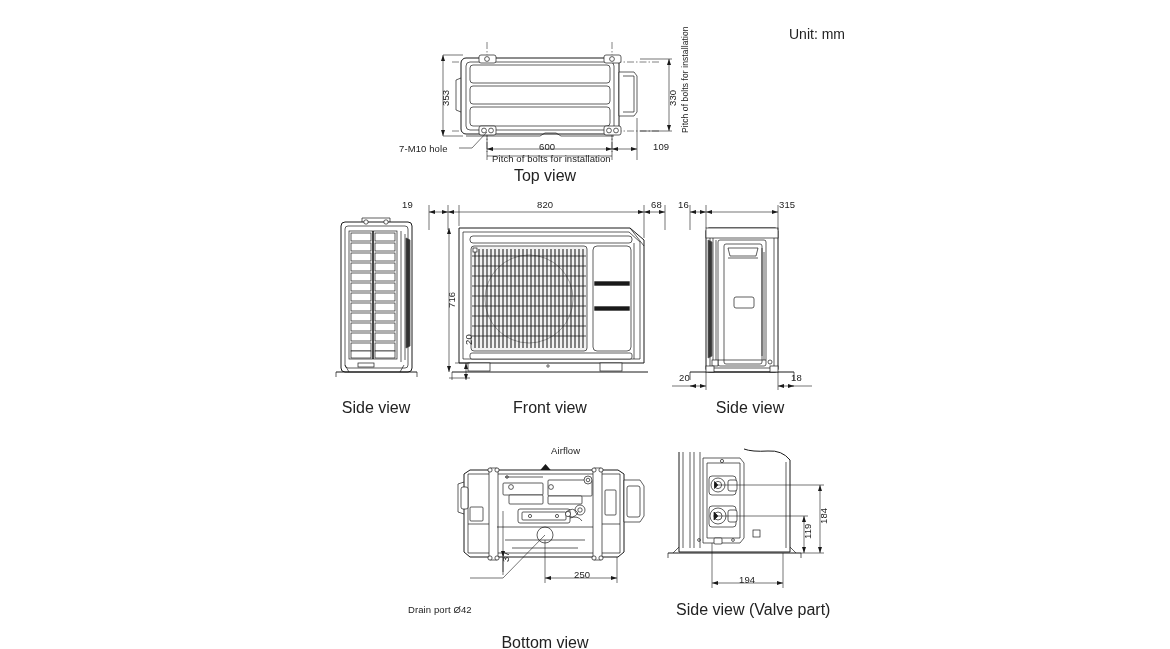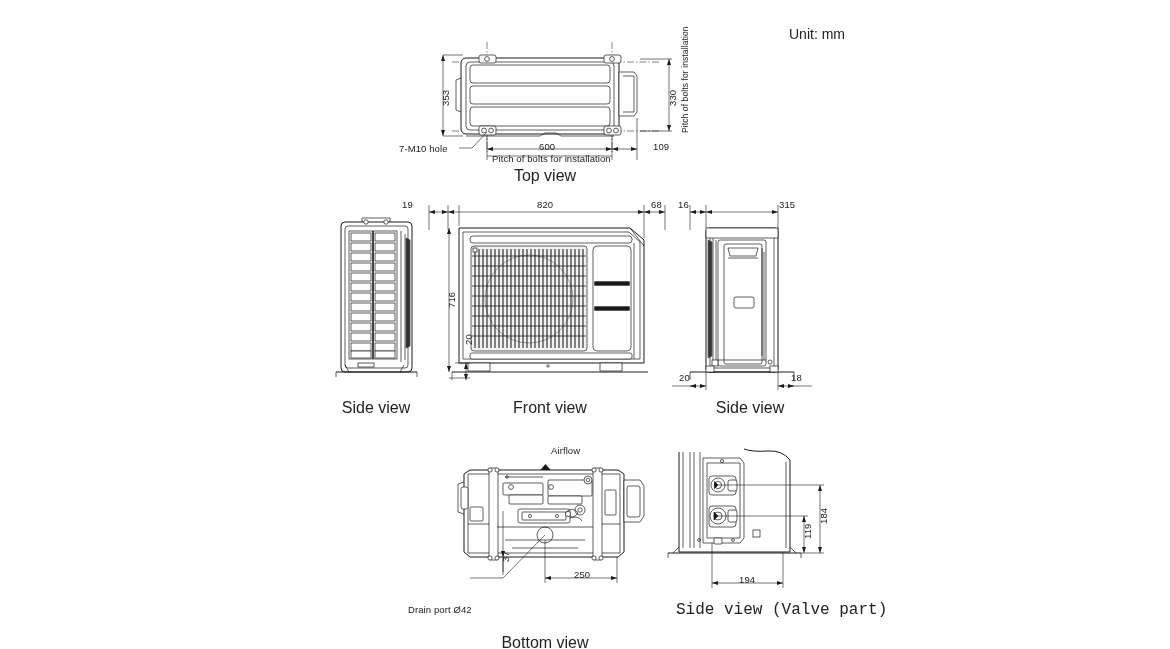--- a/index.html
+++ b/index.html
@@ -460,15 +460,15 @@
     <line class="dim" x1="712" y1="543" x2="712" y2="588"></line>
     <line class="dim" x1="783" y1="553" x2="783" y2="588"></line>
     <line class="dim" x1="712" y1="583" x2="783" y2="583"></line>
     <path class="fillk" d="M712 583 l6 -2 l0 4 Z"></path>
     <path class="fillk" d="M783 583 l-6 -2 l0 4 Z"></path>
   </svg>
 
   <div class="lbl vt" style="left:818px;top:524px;">184</div>
   <div class="lbl vt" style="left:802px;top:539px;">119</div>
   <div class="lbl" style="left:739px;top:574px;">194</div>
-  <div class="viewname" style="left:676px;top:601px;width:130px;font-family:Liberation Mono, monospace;">Side view (Valve part)</div>
+  <div class="viewname" style="left:676px;top:601px;width:130px;">Side view (Valve part)</div>
 
 </div>
 
 </body></html>

